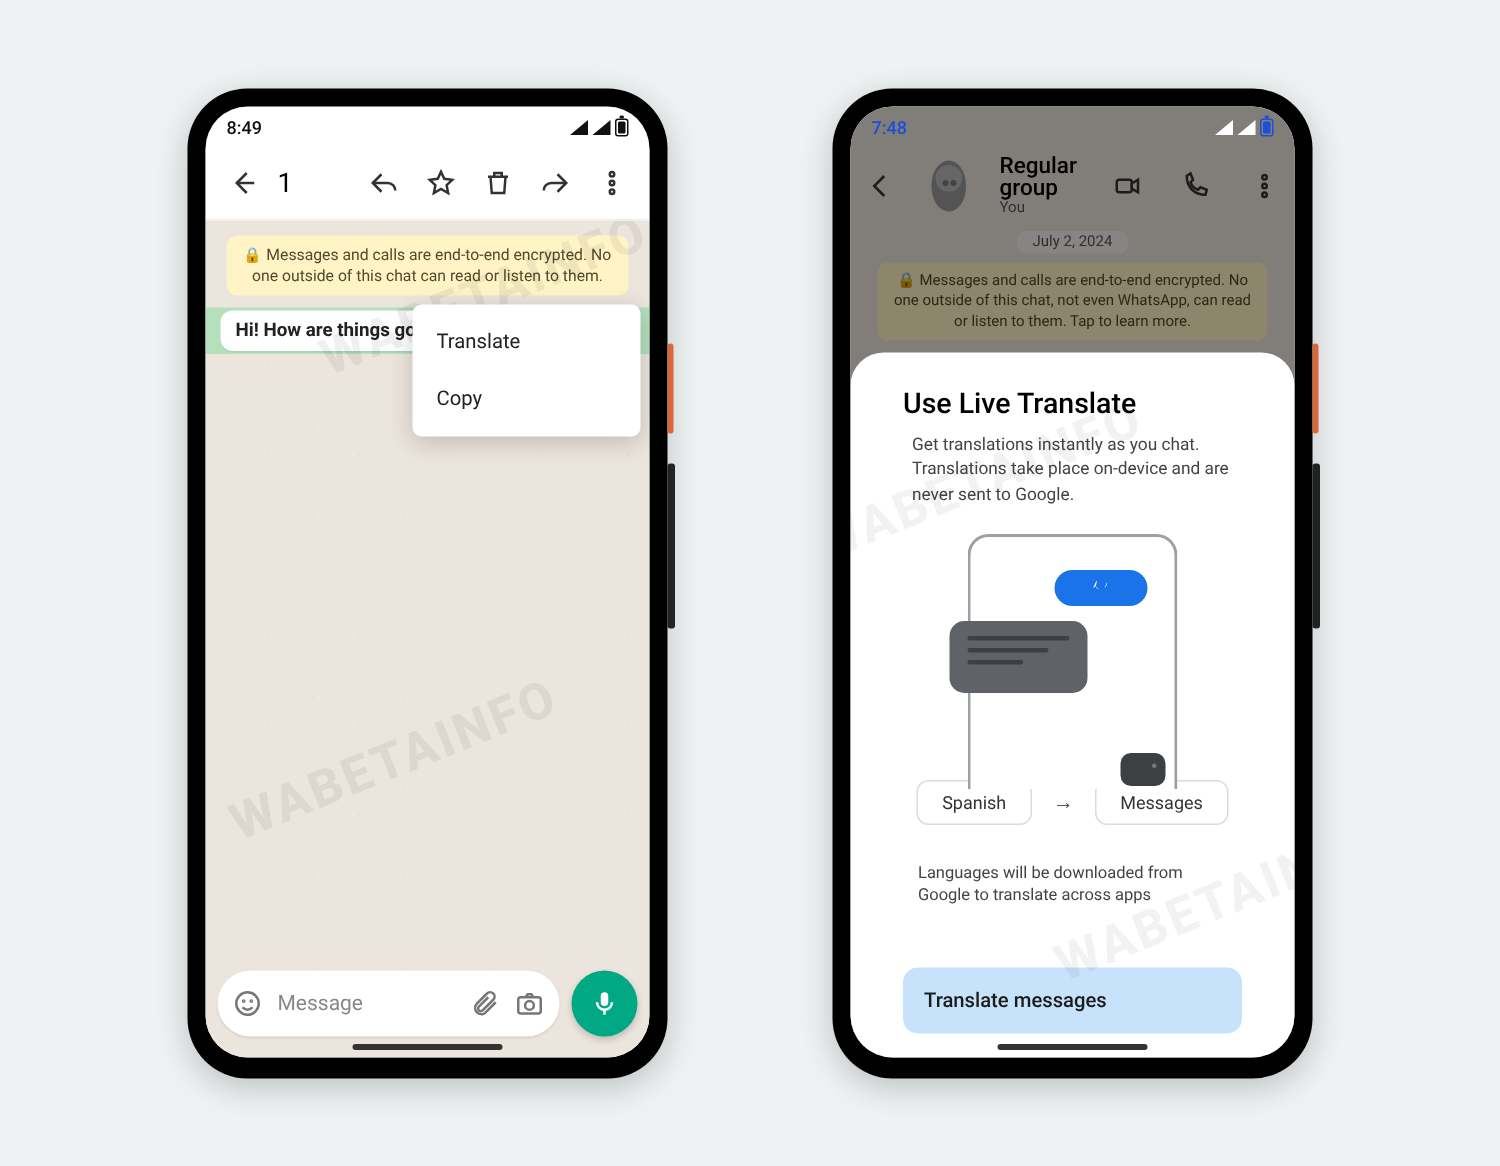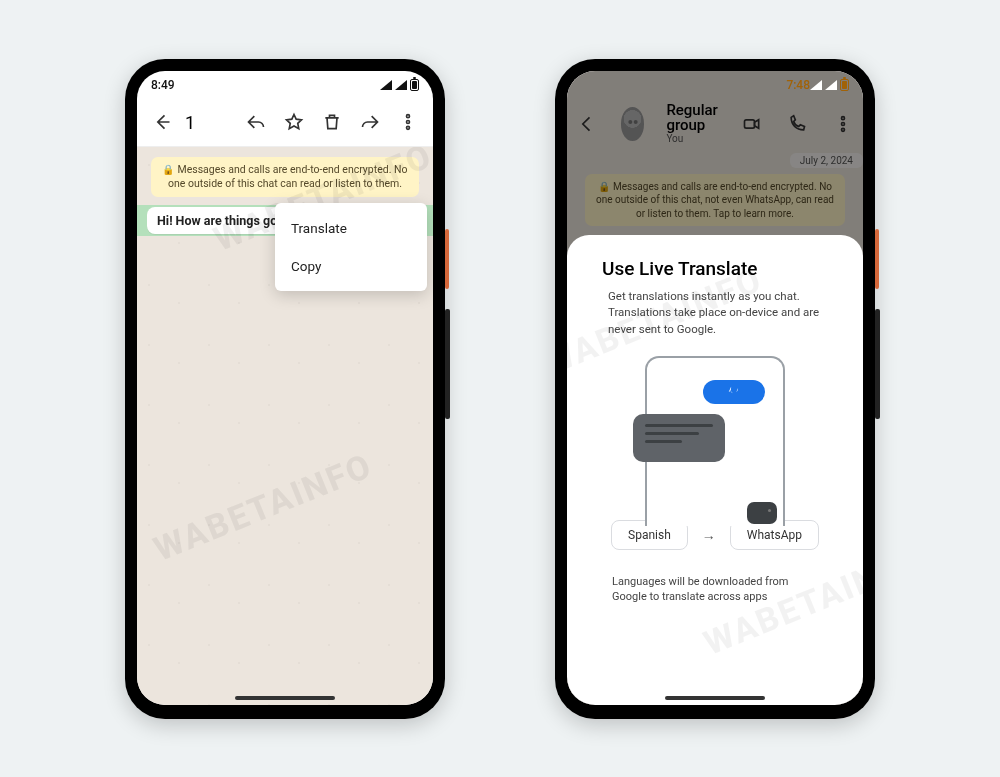--- a/index.html
+++ b/index.html
@@ -32,21 +32,21 @@
   }
   .gesture-bar{position:absolute; bottom:5px; left:50%; transform:translateX(-50%);
     width:100px; height:4px; background:#333; border-radius:3px;}
 
   
   .statusbar{
     height:28px; display:flex; align-items:center; justify-content:space-between;
     padding:0 14px; font-size:12px; font-weight:500; color:#111;
   }
   .statusbar .right{display:flex; gap:3px; align-items:center;}
-  .statusbar.dark{color:#a16207;justify-content:flex-end;}
+  .statusbar.dark{color:#1d4ed8;}
   .tri{width:0;height:0;border-style:solid;border-width:0 0 10px 12px;
        border-color:transparent transparent #111 transparent;}
   .statusbar.dark .tri{border-color:transparent transparent #fff transparent;}
   .batt{width:9px;height:12px;border:1.2px solid currentColor;border-radius:2px;position:relative;}
   .batt::before{content:"";position:absolute;top:-3px;left:2px;width:3px;height:2px;background:currentColor;border-radius:1px;}
   .batt::after{content:"";position:absolute;inset:1px;background:currentColor;border-radius:1px;}
 
   
   .wa-topbar{
     height:48px; background:#fff; display:flex; align-items:center; padding:0 8px;
@@ -110,21 +110,21 @@
   .p2-header{
     height:50px; display:flex; align-items:center; gap:22px; padding:0 8px;
   }
   .p2-header .avatar{width:34px;height:34px;border-radius:50%;
     background:radial-gradient(circle at 50% 35%, #bbb 35%, #999 36%);
     display:flex;align-items:center;justify-content:center;color:#666;}
   .p2-title{font-size:15px;font-weight:500;line-height:1;}
   .p2-sub{font-size:10px;color:#555;}
   .p2-scrim{position:absolute; inset:0; background:rgba(0,0,0,.45);}
   .p2-bg{background:#ece5dd;}
-  .p2-date{text-align:right;}
+  .p2-date{text-align:center;}
   .p2-date span{display:inline-block;background:rgba(255,255,255,.55);padding:2px 10px;
     border-radius:6px;font-size:10px;color:#555;}
   .p2-encrypt{margin:6px 18px;background:#fff4c6;color:#54482a;font-size:10px;text-align:center;
     padding:6px 10px;border-radius:7px;line-height:1.35;}
 
   .sheet{
     position:absolute; left:0;right:0;bottom:0; height:470px; background:#fff;
     border-radius:22px 22px 28px 28px; padding:20px 35px 16px; text-align:left;
     display:flex; flex-direction:column;
   }
@@ -221,20 +221,44 @@
         <div class="bubble-in">
           <span>Hi! How are things going</span>
         </div>
       </div>
 
       <div class="ctx-menu">
         <div class="ctx-item">Translate</div>
         <div class="ctx-item">Copy</div>
       </div>
 
+      <div class="wa-input">
+        <div class="wa-field">
+          <svg viewBox="0 0 24 24">
+              <circle cx="12" cy="12" r="9"></circle>
+              <circle cx="9" cy="10" r=".5" fill="#777"></circle>
+              <circle cx="15" cy="10" r=".5" fill="#777"></circle>
+              <path d="M8 15c1 1.2 2.4 2 4 2s3-.8 4-2"></path>
+            </svg>
+          <span style="flex:1">Message</span>
+          <svg viewBox="0 0 24 24">
+              <path d="M21 11l-8.5 8.5a5 5 0 01-7-7L14 4a3.5 3.5 0 015 5l-8.5 8.5a2 2 0 01-3-3L15 7"></path>
+            </svg>
+          <svg viewBox="0 0 24 24">
+              <rect x="3" y="7" width="18" height="13" rx="2"></rect>
+              <circle cx="12" cy="13.5" r="3.5"></circle>
+              <path d="M9 7l1.5-2.5h3L15 7"></path>
+            </svg>
+        </div>
+        <div class="mic-btn">
+          <svg viewBox="0 0 24 24">
+              <path d="M12 14a3 3 0 003-3V6a3 3 0 10-6 0v5a3 3 0 003 3zm5-3a5 5 0 01-10 0H5a7 7 0 006 6.9V21h2v-3.1A7 7 0 0019 11h-2z"></path>
+            </svg>
+        </div>
+      </div>
     </div>
     <div class="gesture-bar"></div>
   </div>
 </div>
 
 <div class="phone">
   <div class="side-btn b1"></div>
   <div class="screen">
     <div class="p2-backdrop p2-bg">
       <div class="statusbar dark" style="position:relative;z-index:3">
@@ -307,22 +331,23 @@
               <div class="ln"></div>
               <div class="ln"></div>
             </div>
           <div class="bub2"></div>
         </div>
       </div>
 
       <div class="lang-row">
         <div class="lang-chip">Spanish</div>
         <span class="arrow-sm">→</span>
-        <div class="lang-chip">WhatsApp</div>
+        <div class="lang-chip">Messages</div>
       </div>
 
       <p class="foot">Languages will be downloaded from Google to translate across apps</p>
 
+      <div class="cta">Translate messages</div>
     </div>
 
     <div class="gesture-bar"></div>
   </div>
 </div>
 
 </body></html>

